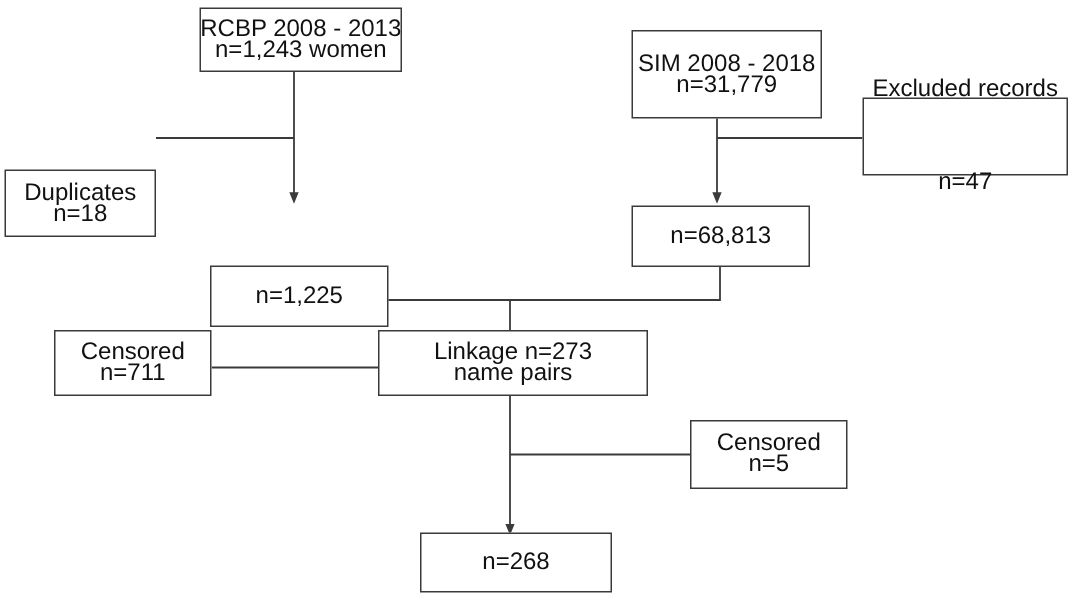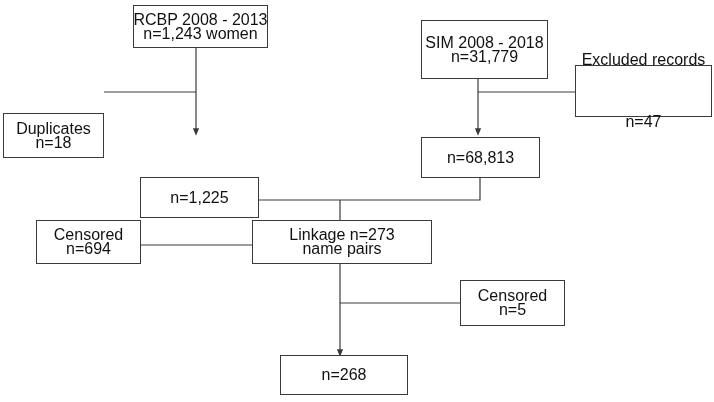--- a/index.html
+++ b/index.html
@@ -88,21 +88,21 @@
         <span class="node-line">n=47</span>
       </div>
       <div class="node-box" style="left: 140px; top: 137px; width: 119px; height: 41px; border-color: rgb(58, 58, 58); color: rgb(17, 17, 17); margin-top: 40px;">
         <span class="node-line">n=1,225</span>
       </div>
       <div class="node-box" style="left: 421px; top: 137px; width: 119px; height: 41px; border-color: rgb(58, 58, 58); color: rgb(17, 17, 17);">
         <span class="node-line">n=68,813</span>
       </div>
       <div class="node-box" style="left: 36px; top: 220px; width: 105px; height: 44px; border-color: rgb(58, 58, 58); color: rgb(17, 17, 17);">
         <span class="node-line">Censored</span>
-        <span class="node-line">n=694</span>
+        <span class="node-line">n=711</span>
       </div>
       <div class="node-box" style="left: 252px; top: 220px; width: 180px; height: 44px; border-color: rgb(58, 58, 58); color: rgb(17, 17, 17);">
         <span class="node-line">Linkage n=273</span>
         <span class="node-line">name pairs</span>
       </div>
       <div class="node-box" style="left: 460px; top: 280px; width: 105px; height: 46px; border-color: rgb(58, 58, 58); color: rgb(17, 17, 17);">
         <span class="node-line">Censored</span>
         <span class="node-line">n=5</span>
       </div>
       <div class="node-box" style="left: 280px; top: 355px; width: 128px; height: 40px; border-color: rgb(58, 58, 58); color: rgb(17, 17, 17);">

